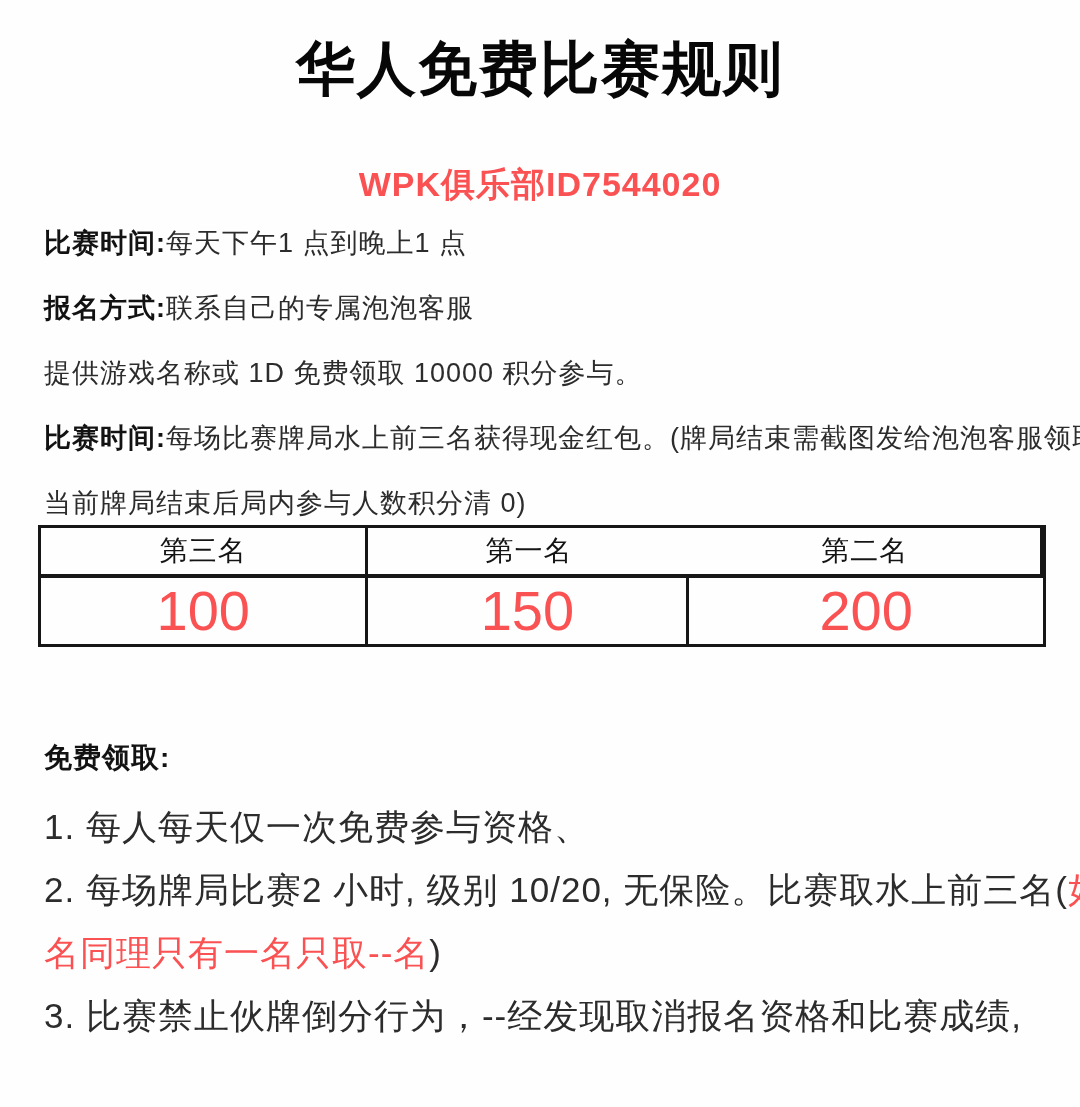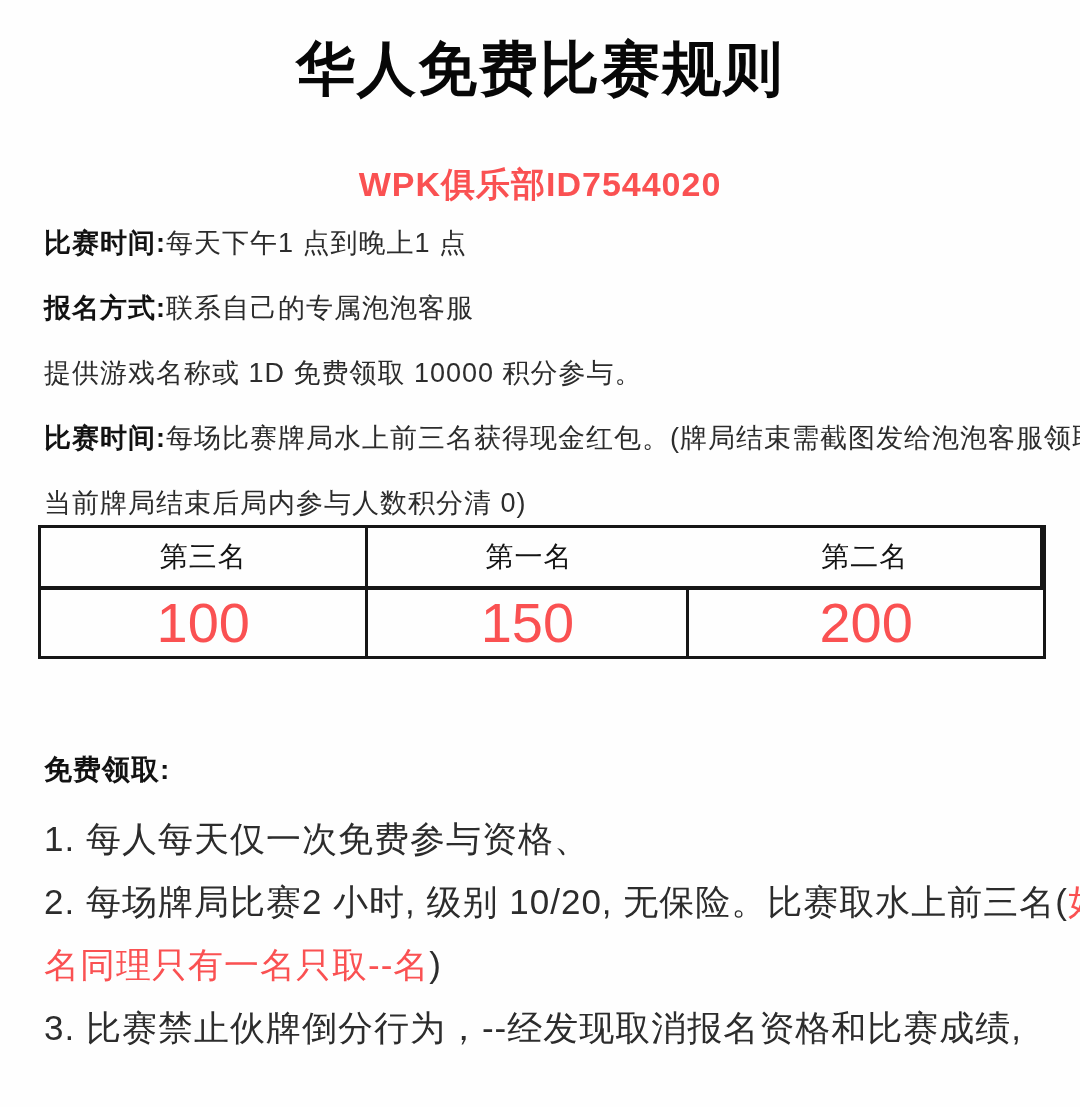--- a/index.html
+++ b/index.html
@@ -47,21 +47,21 @@
     margin:8px 0 0 -6px;
     width:1008px;
     border:3px solid #161616;
     display:grid;
     grid-template-columns:1fr 0.98fr 1.08fr;
   }
   .pt-cell {
     display:flex; align-items:center; justify-content:center;
   }
   .pt-head {
-    height:62px;
+    height:50px;
     font-size:28px;
     letter-spacing:1px;
     color:#141414;
     border-bottom:4px solid #161616;
   }
   .pt-val {
     height:66px;
     font-size:56px;
     font-weight:400;
   }

